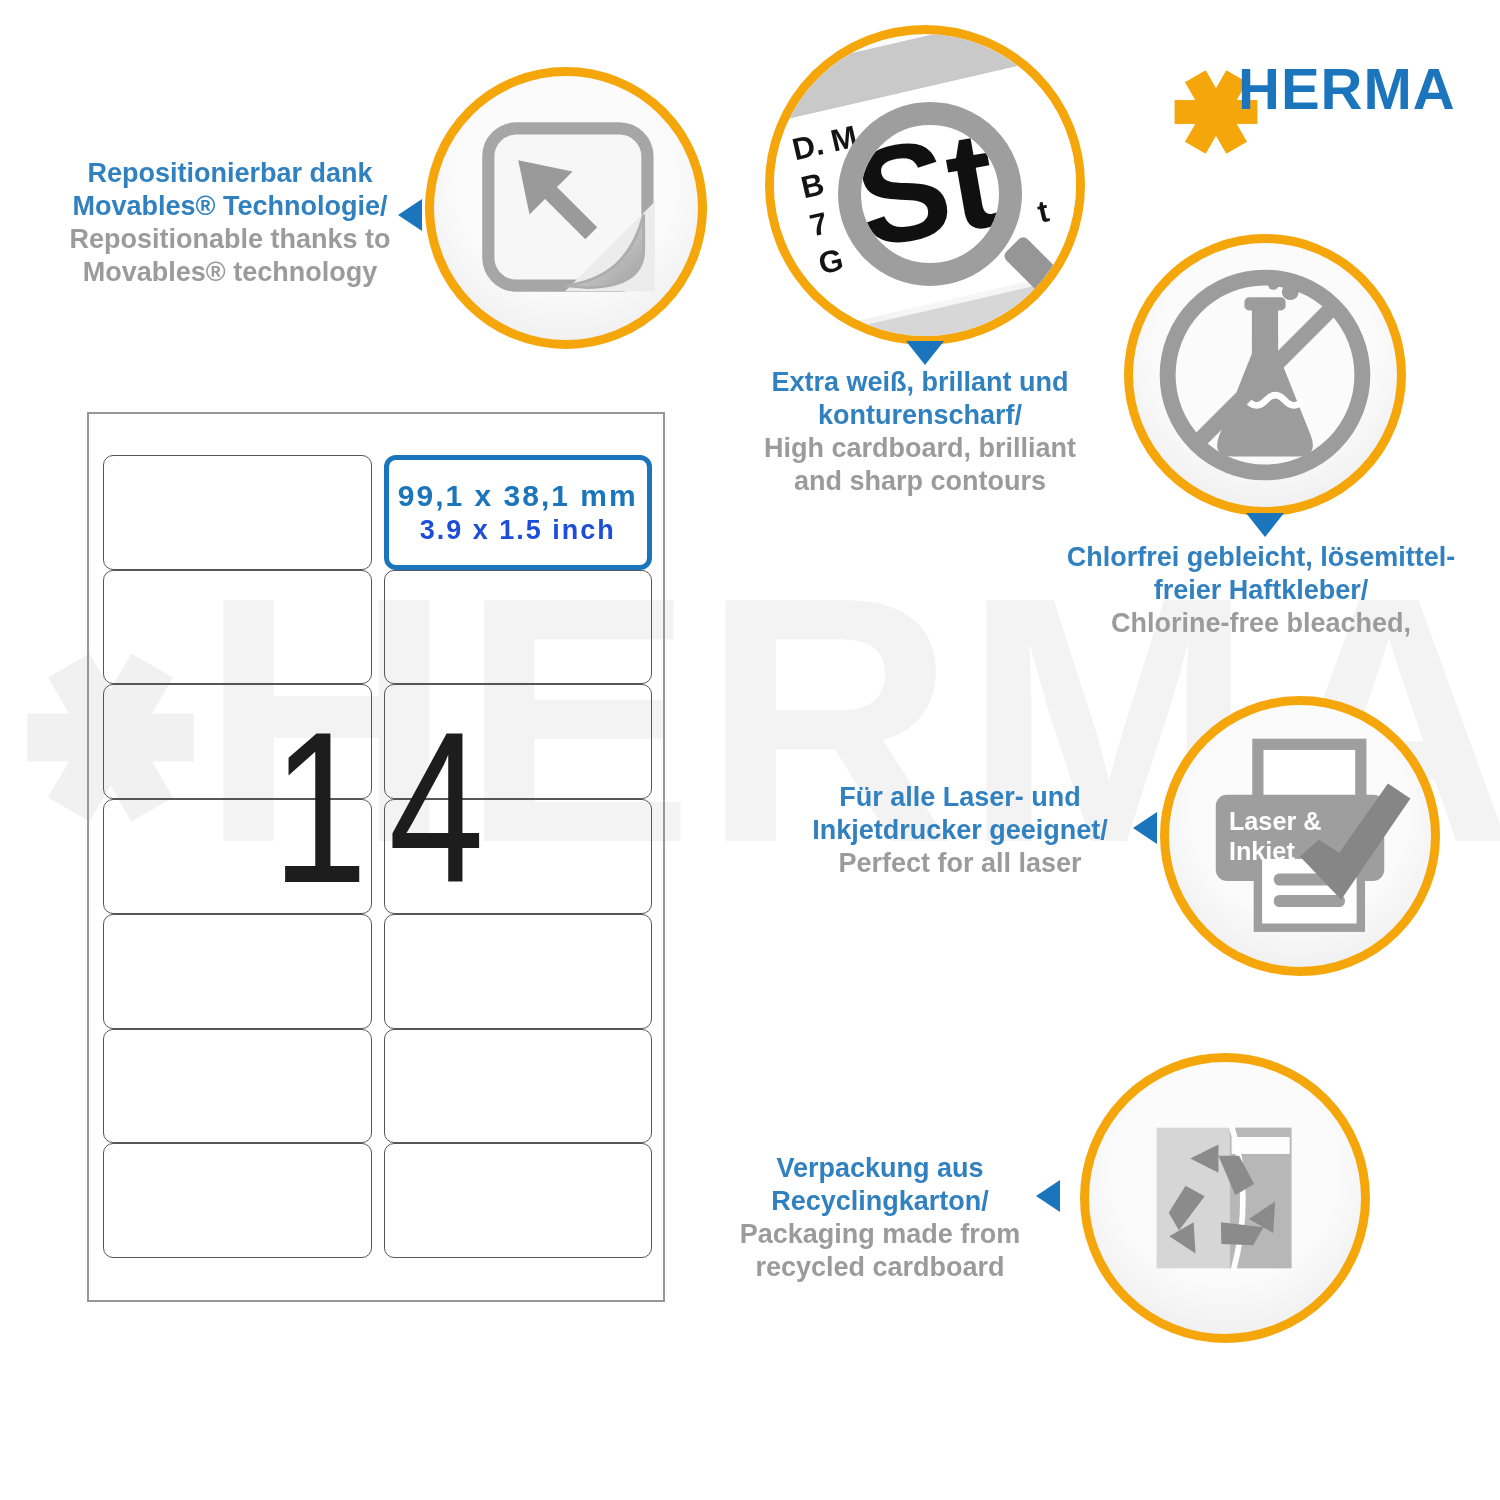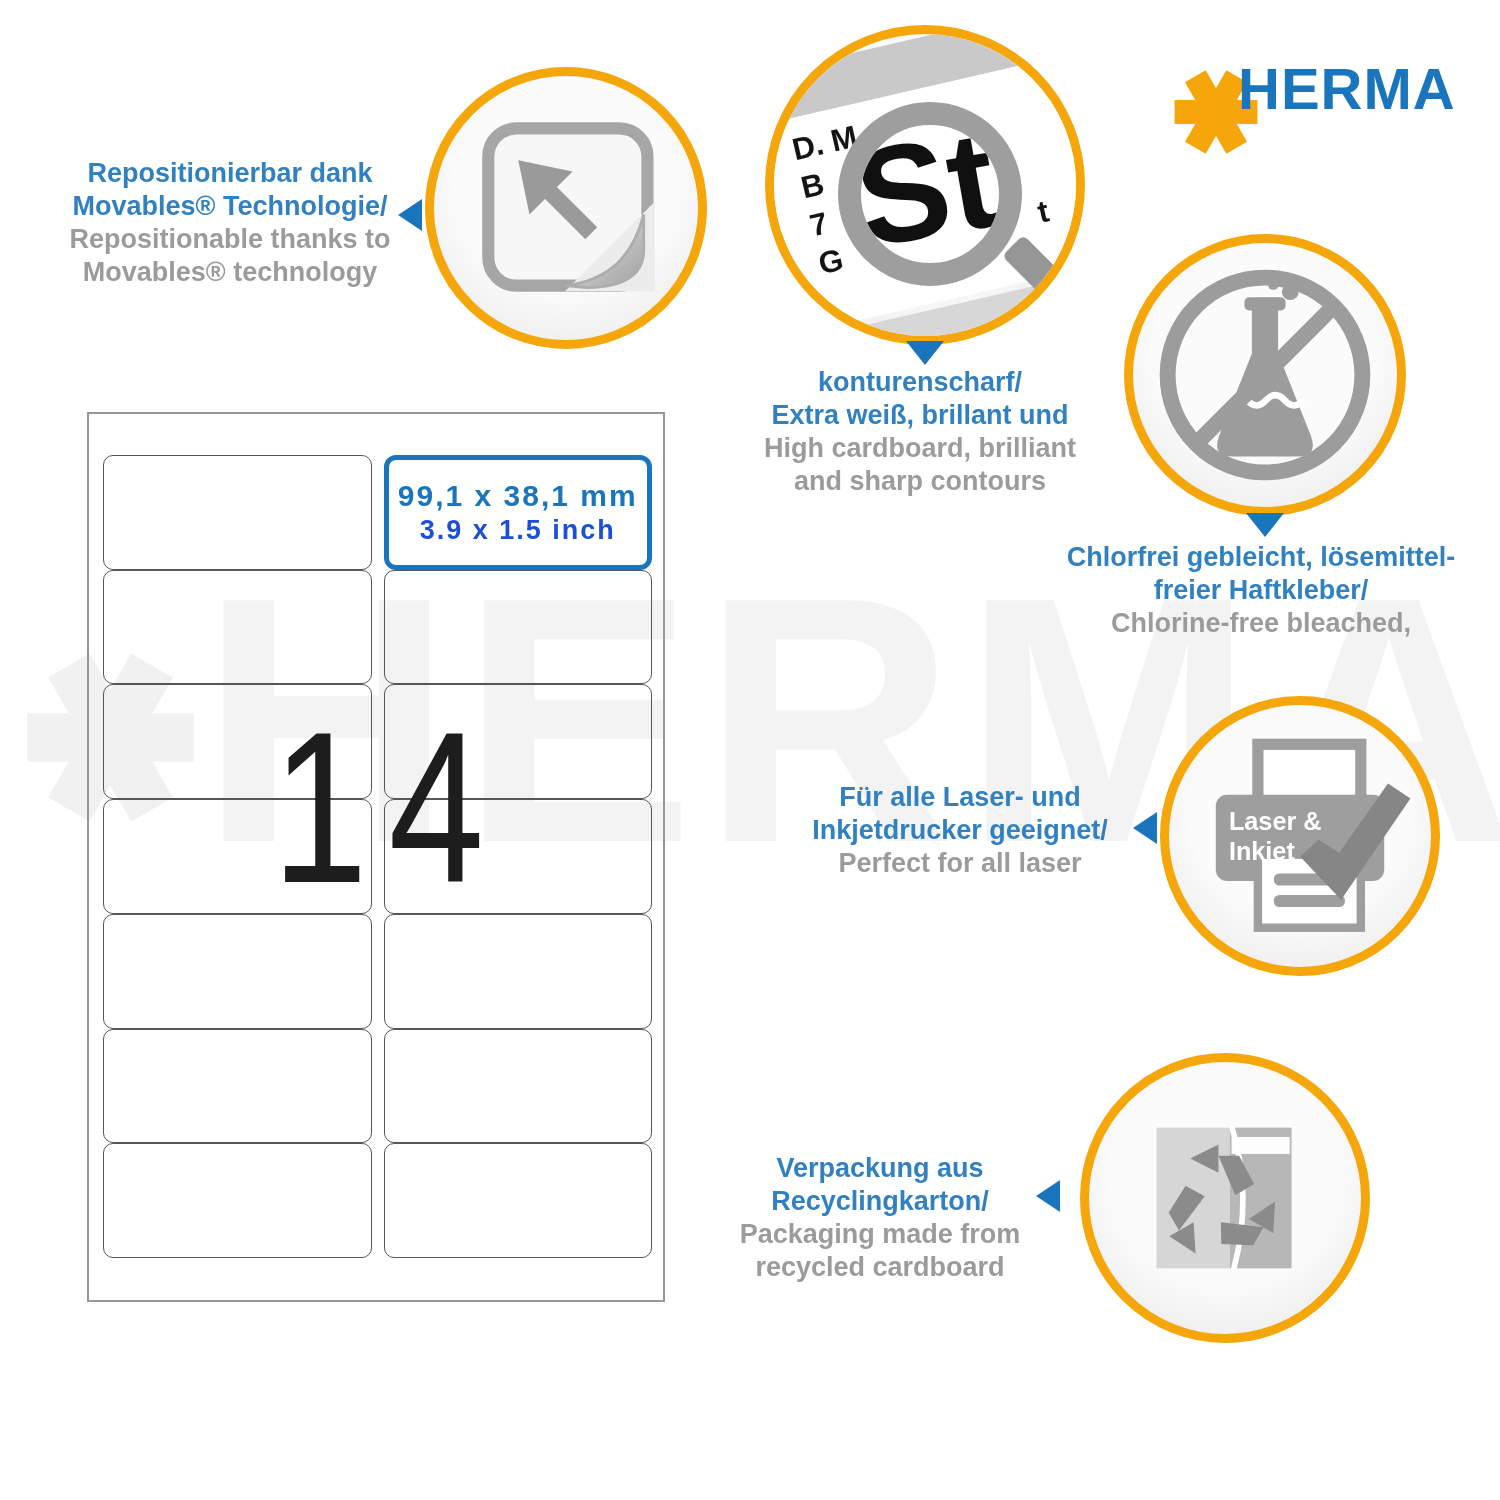--- a/index.html
+++ b/index.html
@@ -138,22 +138,22 @@
       <div class="addr-t">t</div>
     </div>
     <div class="mag-ring">
       <span class="mag-st">St</span>
     </div>
     <div class="mag-handle"></div>
   </div>
 </div>
 <div class="abs arrow arrow-down" style="left:906px;top:341px;"></div>
 <div class="abs feature-text" style="left:720px;top:366px;width:400px;">
+  <div class="de">Extra weiß, brillant und</div>
   <div class="de">konturenscharf/</div>
-  <div class="de">Extra weiß, brillant und</div>
   <div class="en">High cardboard, brilliant</div>
   <div class="en">and sharp contours</div>
 </div>
 
 <svg class="abs" style="left:1170px;top:66px;z-index:3;" width="92" height="92" viewBox="-50 -50 100 100">
   <g fill="#F5A60A">
     <rect x="-45" y="-13" width="90" height="26"></rect>
     <rect x="-45" y="-13" width="90" height="26" transform="rotate(60)"></rect>
     <rect x="-45" y="-13" width="90" height="26" transform="rotate(120)"></rect>
   </g>

